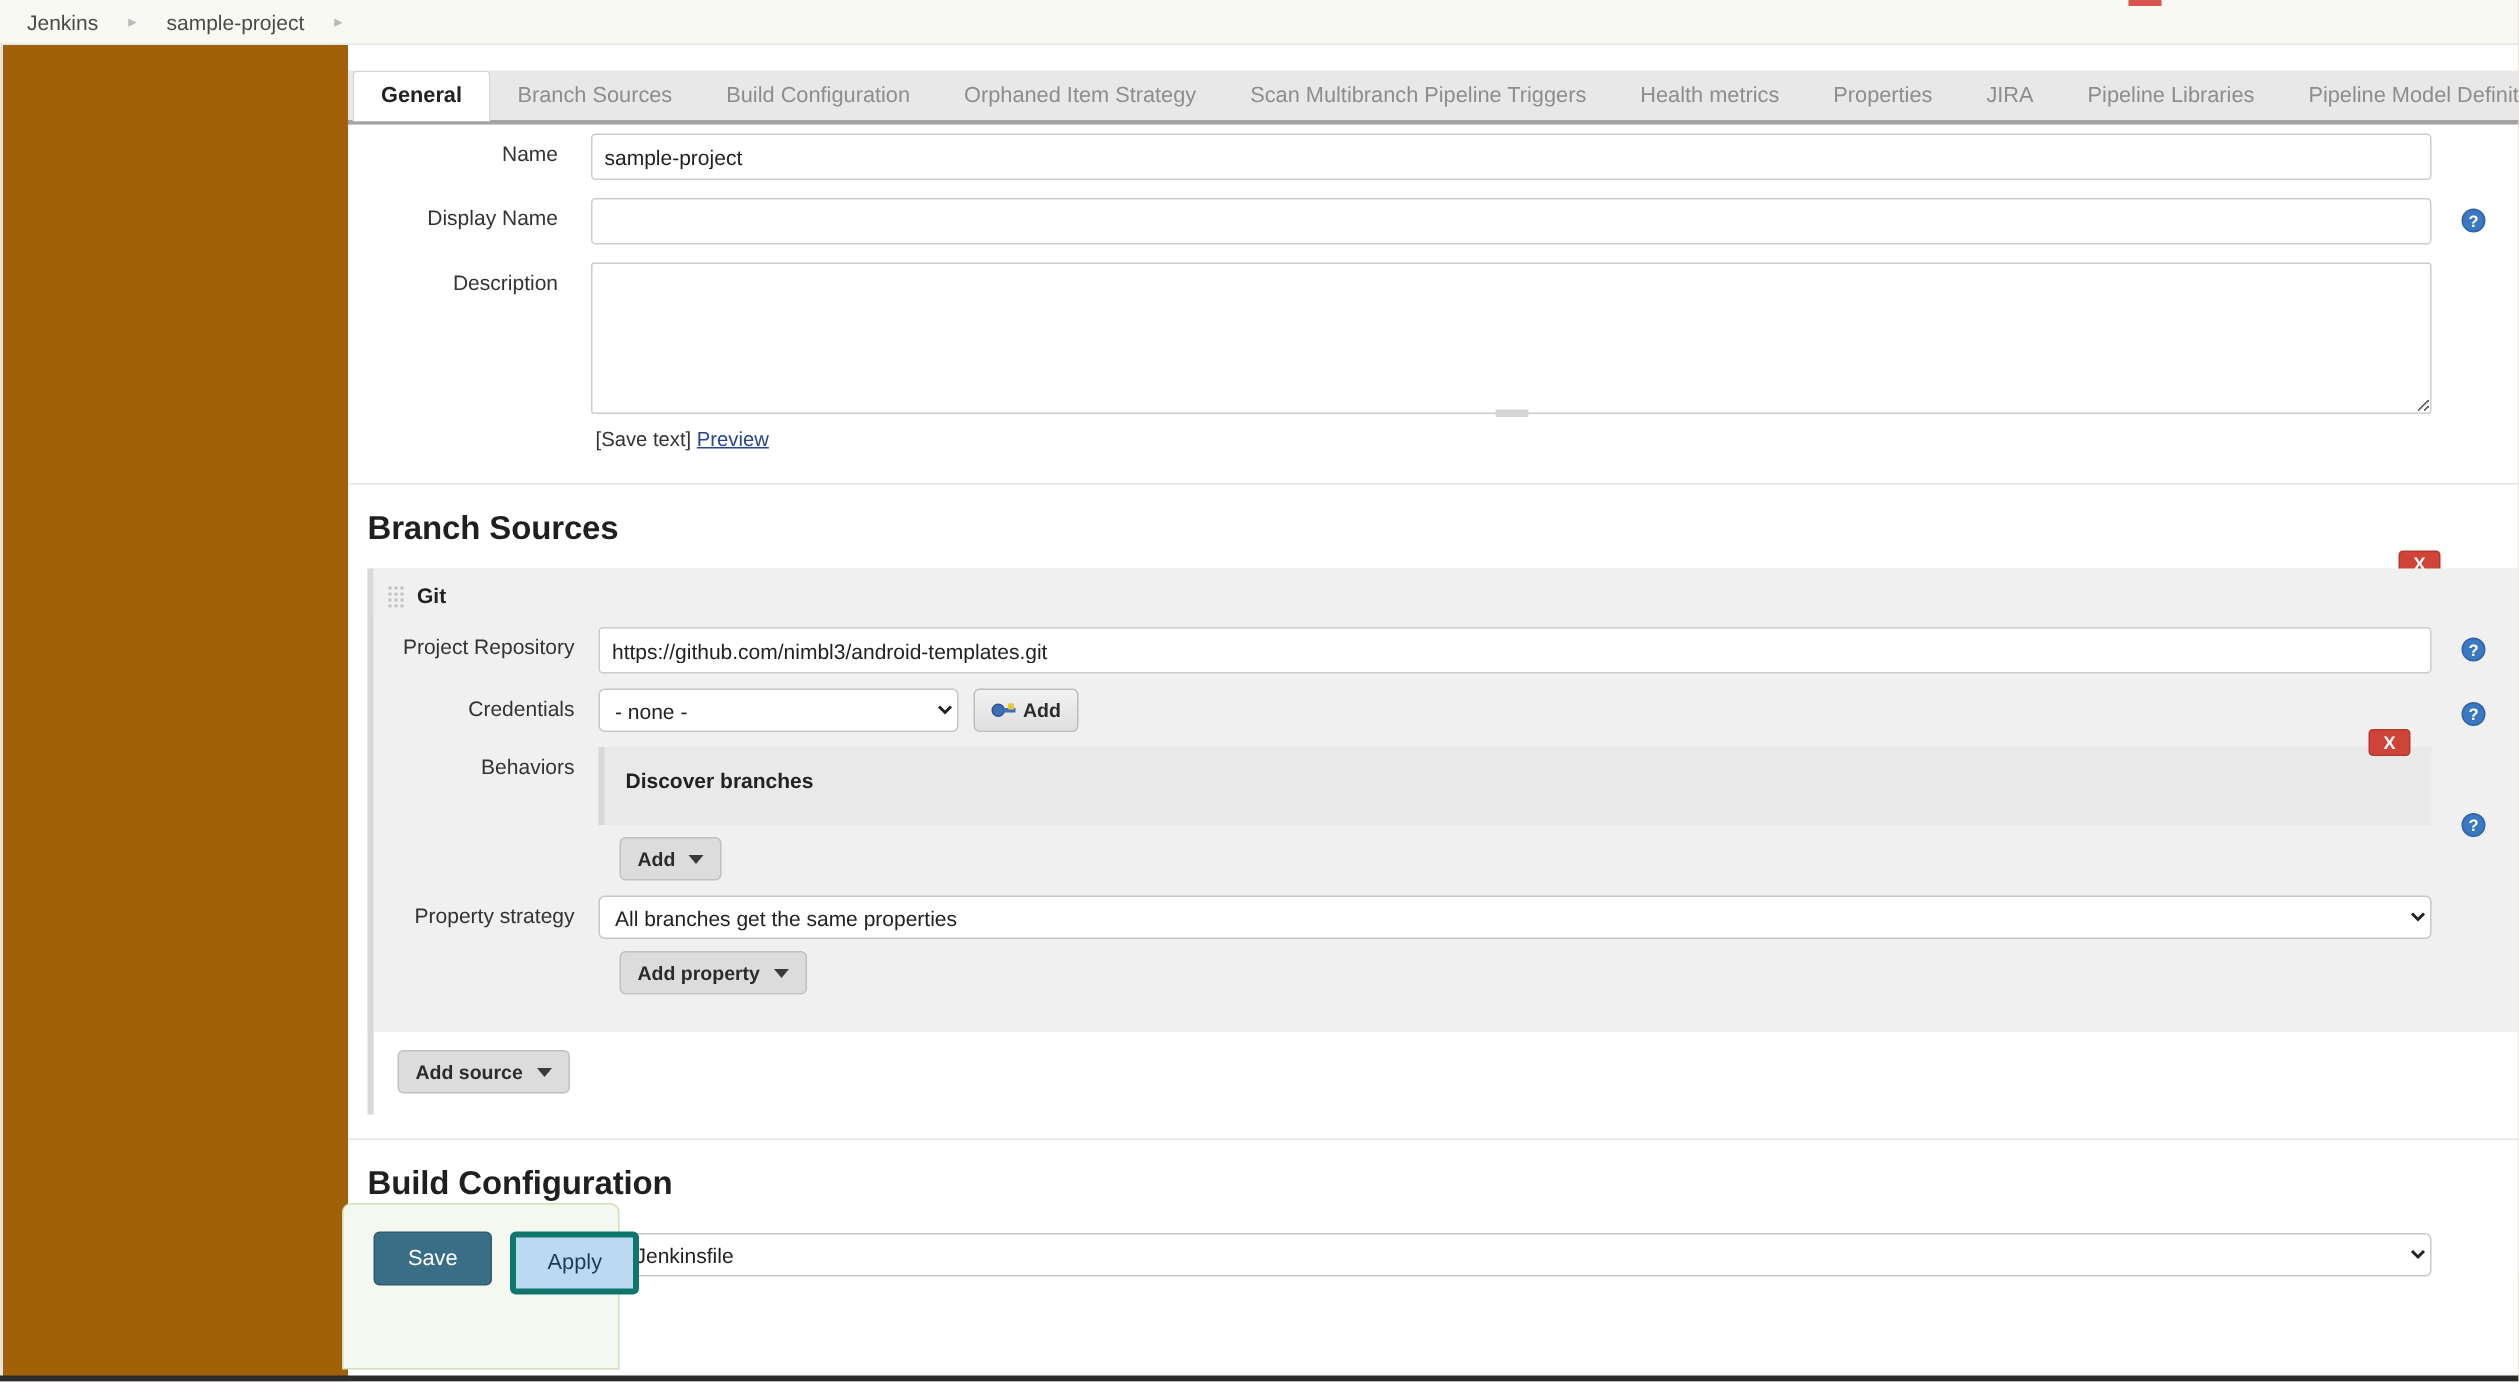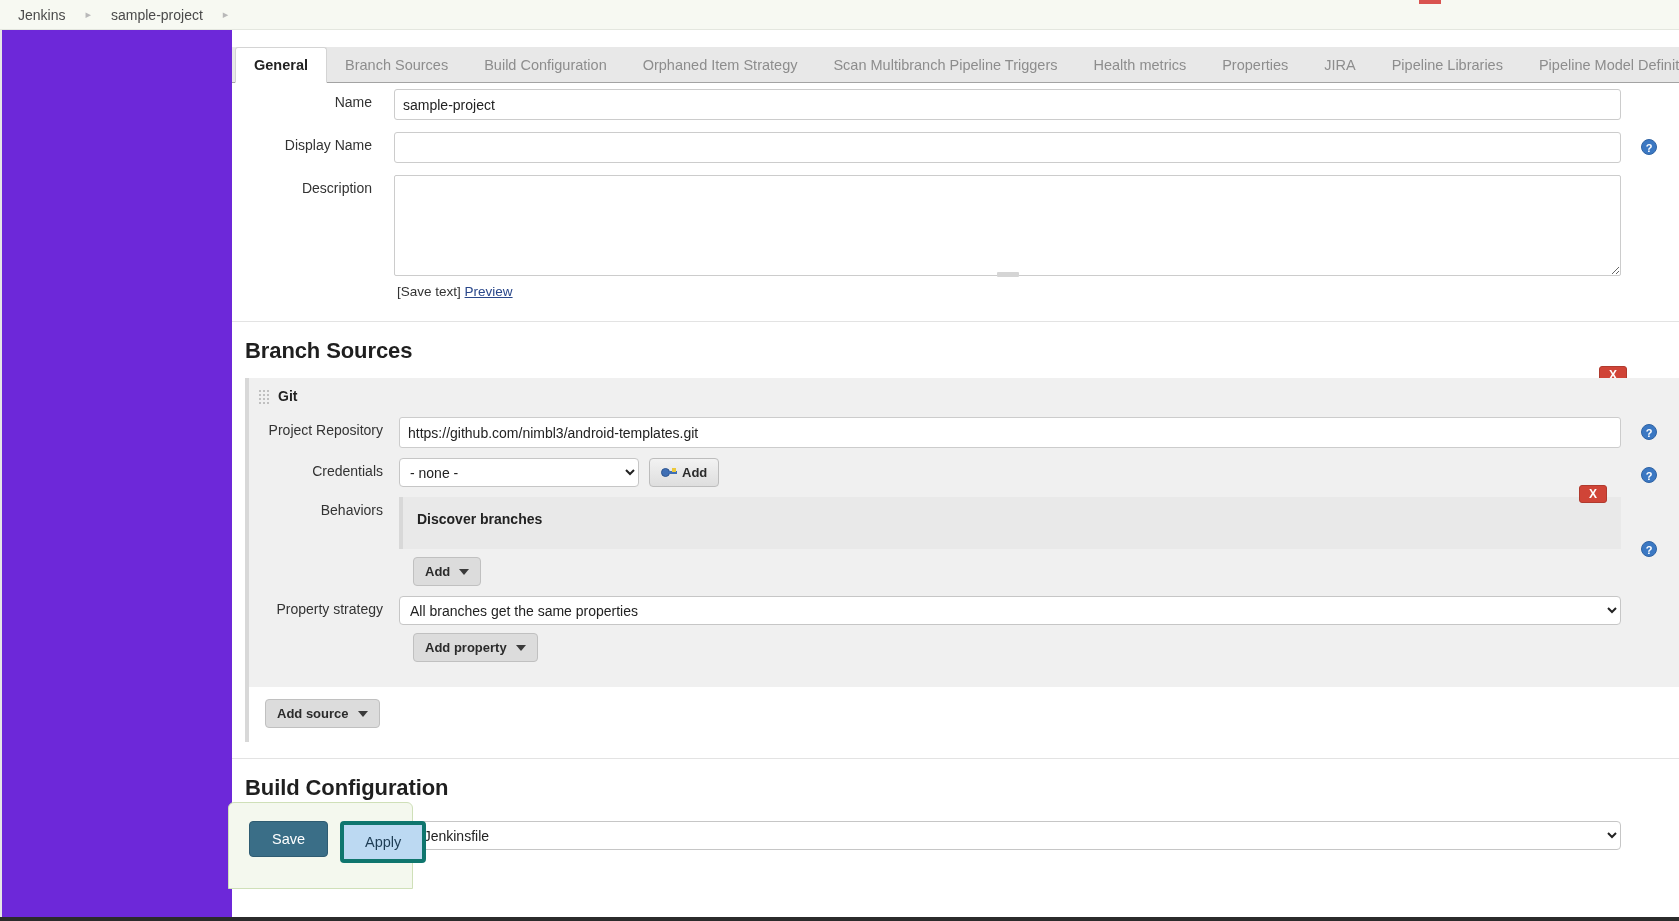--- a/index.html
+++ b/index.html
@@ -3,21 +3,21 @@
 <meta charset="utf-8">
 <style>
   * { box-sizing: border-box; }
   html, body {
     margin: 0; padding: 0;
     width: 1679px; height: 921px;
     background: #ffffff;
     font-family: "Liberation Sans", sans-serif;
     overflow: hidden;
   }
-  .page { position: relative; width: 1679px; height: 921px; background:#6d28d9; }
+  .page { position: relative; width: 1679px; height: 921px; background:#a16207; }
 
   
   .breadcrumb-bar {
     position: absolute; left: 0; top: 0; width: 1679px; height: 30px;
     background: #f7f9f2;
     border-bottom: 1px solid #e4e7df;
     display: flex; align-items: center;
     padding-left: 16px;
     font-size: 14px;
   }
@@ -39,21 +39,21 @@
     background: #ffffff;
     overflow: hidden;
   }
 
   
   .tab-bar {
     position: relative;
     height: 36px;
     margin: 17px 0 0 0;
     background: #e8e8e8;
-    border-bottom: 1px solid #a3a3a3;
+    border-bottom: 3px solid #a3a3a3;
     display: flex; align-items: stretch;
     padding-left: 3px;
   }
   .tab {
     display: flex; align-items: center;
     padding: 0 18px;
     font-size: 14.5px;
     color: #8d8d8d;
     background: transparent;
     border: none;
@@ -271,21 +271,21 @@
   .add-source-wrap {
     border-left: 4px solid #d8d8d8;
     margin-left: 13px;
     padding: 12px 0 14px 16px;
   }
 
   
   .savebar {
     position: absolute;
     left: 228px; top: 802px;
-    width: 185px; height: 87px;
+    width: 185px; height: 111px;
     background: #f4f8ee;
     border: 1px solid #cfe0b8;
     border-radius: 6px 6px 0 0;
     z-index: 40;
     display: flex; align-items: flex-start; gap: 12px;
     padding: 18px 0 0 20px;
   }
   .btn-save {
     background: #3a6e87;
     color: #ffffff;

